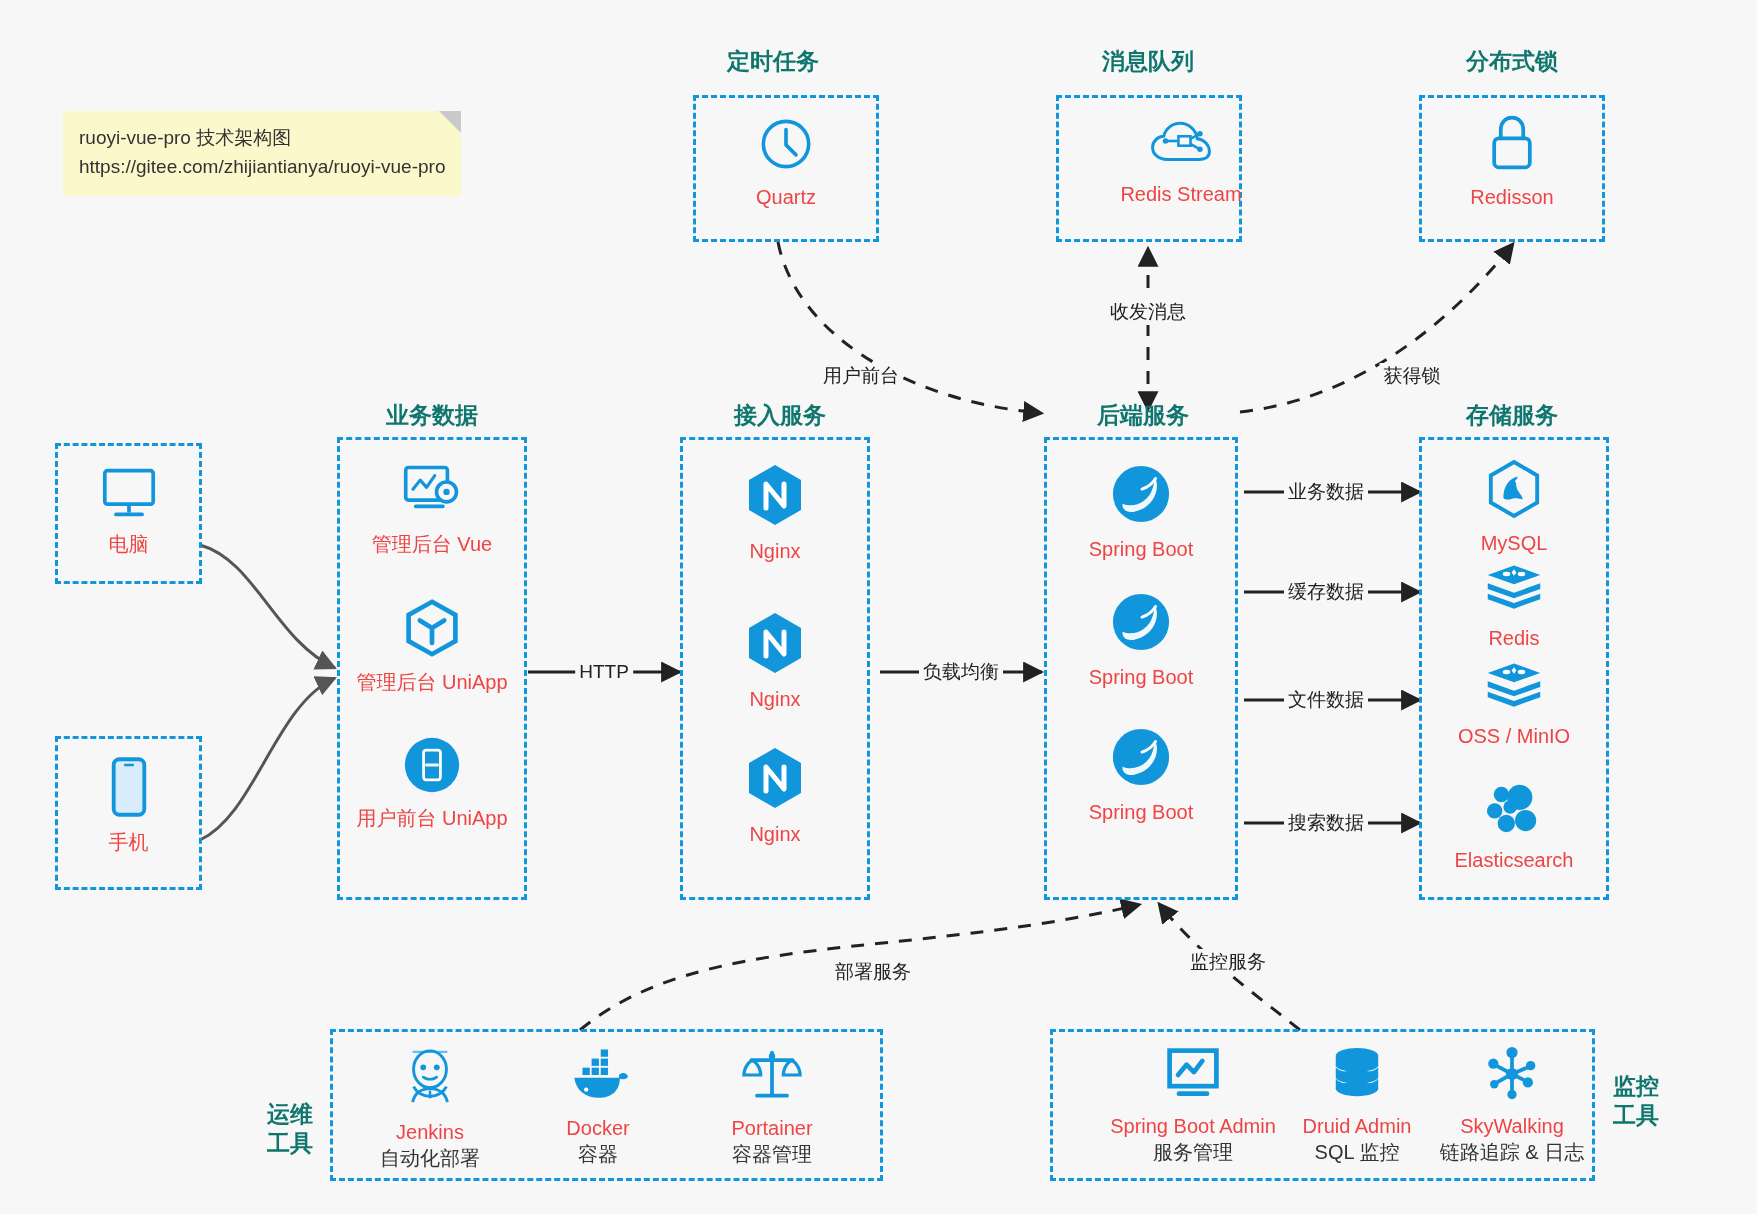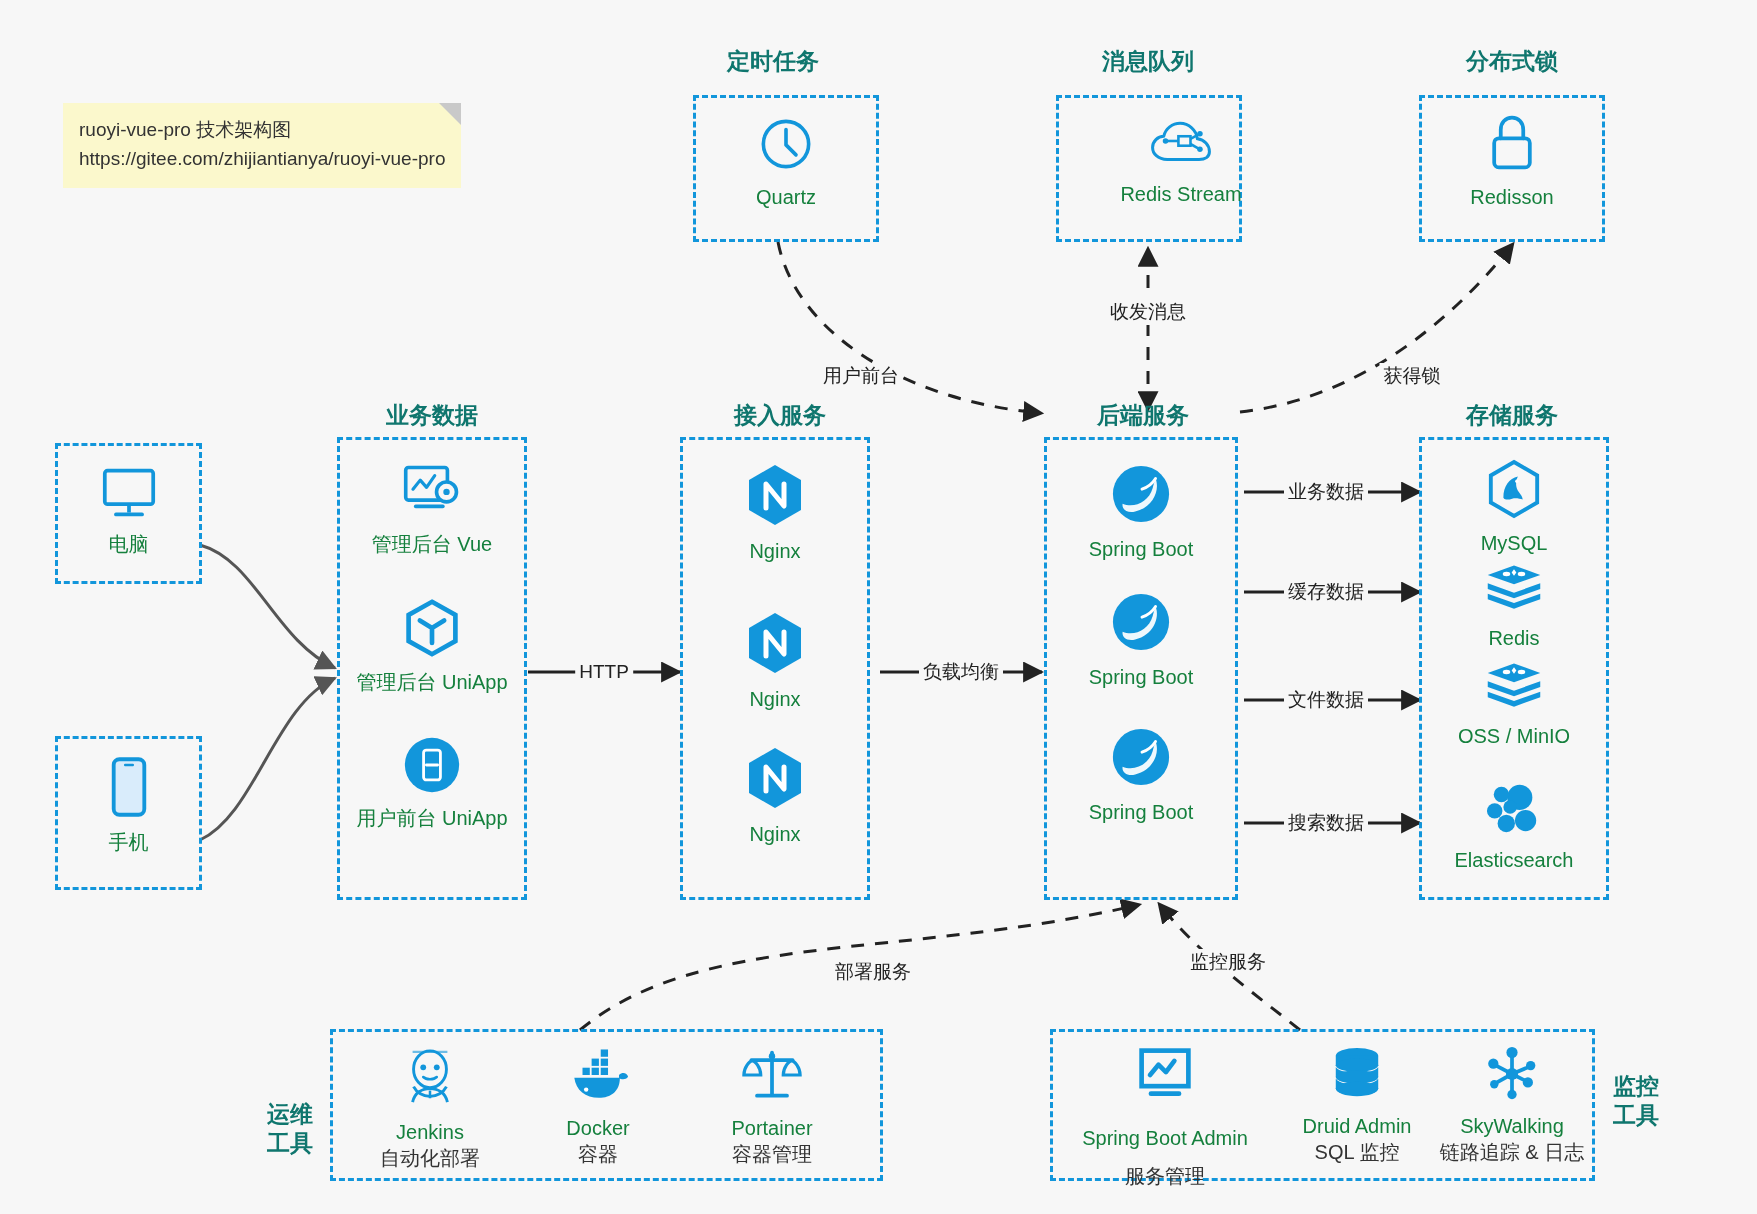--- a/index.html
+++ b/index.html
@@ -44,21 +44,21 @@
     background:transparent;
     box-sizing:border-box;
   }
 
   .node{
     position:absolute;
     display:flex;flex-direction:column;align-items:center;justify-content:flex-start;
     white-space:nowrap;
   }
   .node .lbl{
-    font-size:20px;color:#15803d;margin-top:7px;text-align:left;line-height:1.3;
+    font-size:20px;color:#ef4444;margin-top:7px;text-align:left;line-height:1.3;
   }
   .node .lbl2{
     font-size:20px;color:#333;text-align:center;line-height:1.35;
   }
   .ico{display:block;}
 
   .edge-label{
     position:absolute;
     font-size:19px;color:#222;
     background:#f7f7f7;
@@ -101,21 +101,21 @@
     <line x1="1244" y1="492" x2="1420" y2="492" stroke="#222" stroke-width="3" marker-end="url(#arrowSolid)"></line>
     <line x1="1244" y1="592" x2="1420" y2="592" stroke="#222" stroke-width="3" marker-end="url(#arrowSolid)"></line>
     <line x1="1244" y1="700" x2="1420" y2="700" stroke="#222" stroke-width="3" marker-end="url(#arrowSolid)"></line>
     <line x1="1244" y1="823" x2="1420" y2="823" stroke="#222" stroke-width="3" marker-end="url(#arrowSolid)"></line>
 
     <path d="M580,1030 C700,930 900,960 1138,905" fill="none" stroke="#222" stroke-width="3" stroke-dasharray="13,11" marker-end="url(#arrowDash)"></path>
 
     <path d="M1300,1030 C1250,990 1200,955 1160,905" fill="none" stroke="#222" stroke-width="3" stroke-dasharray="13,11" marker-end="url(#arrowDash)"></path>
   </svg>
 
-  <div class="note" style="left:63px;top:103px;">
+  <div class="note" style="left:63px;top:111px;">
     <div class="fold"></div>
     <div>ruoyi-vue-pro 技术架构图</div>
     <div>https://gitee.com/zhijiantianya/ruoyi-vue-pro</div>
   </div>
 
   <div class="grp-title" style="left:693px;top:46px;width:160px;">定时任务</div>
   <div class="grp-title" style="left:1068px;top:46px;width:160px;">消息队列</div>
   <div class="grp-title" style="left:1432px;top:46px;width:160px;">分布式锁</div>
 
   <div class="grp-title" style="left:352px;top:400px;width:160px;">业务数据</div>
@@ -404,21 +404,21 @@
         <path d="M44 30 C44 22 50 15 53 15 C56 15 62 22 62 30 Z" fill="none" stroke="#1296db" stroke-width="3.4"></path>
         <circle cx="32" cy="10" r="3.4" fill="#1296db"></circle>
       </svg>
     </span>
     <span class="lbl">Portainer</span>
     <span class="lbl2">容器管理</span>
   </div>
 
   <div class="dbox" style="left:1050px;top:1029px;width:545px;height:152px;"></div>
 
-  <div class="node" style="left:1060px;top:1046px;width:210px;gap:12px;">
+  <div class="node" style="left:1088px;top:1046px;width:210px;">
     <span class="ico">
       <svg width="58" height="56" viewBox="0 0 62 58">
         <rect x="6" y="4" width="50" height="38" fill="none" stroke="#1296db" stroke-width="5"></rect>
         <path d="M15 30 L24 19 L32 27 L41 15" fill="none" stroke="#1296db" stroke-width="5" stroke-linecap="round" stroke-linejoin="round"></path>
         <line x1="16" y1="50" x2="46" y2="50" stroke="#1296db" stroke-width="5" stroke-linecap="round"></line>
       </svg>
     </span>
     <span class="lbl">Spring Boot Admin</span>
     <span class="lbl2">服务管理</span>
   </div>

